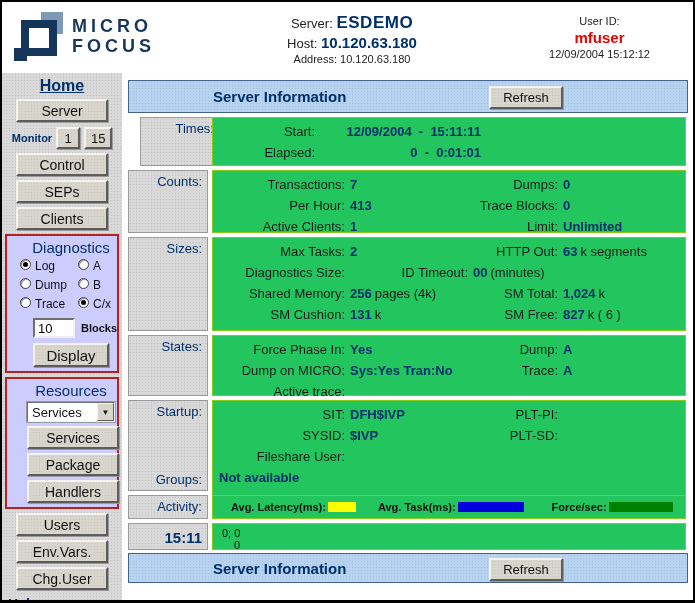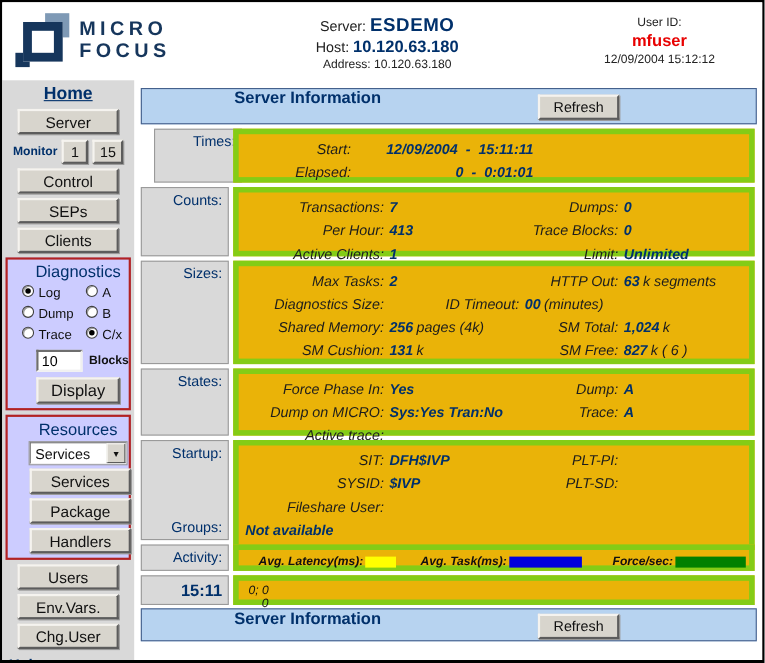--- a/index.html
+++ b/index.html
@@ -93,36 +93,36 @@
     border-right:1px solid #5c5c5c; border-bottom:1px solid #5c5c5c;
   }
   .help { font-size:14px; font-weight:bold; color:#00306b; text-align:left; padding-left:6px; margin-top:6px; height:16px; }
 
   
   .info-bar {
     position:absolute; left:126px; width:560px; height:33px;
     background-color:#b7d3f0;
     background-image: radial-gradient(rgba(70,110,160,0.18) 22%, transparent 24%);
     background-size:3px 3px;
-    border:1px solid #44608c; display:flex; 
+    border:1px solid #44608c; display:flex; align-items:center;
   }
   .bar-top { top:78px; }
   .bar-bottom { top:551px; height:30px; }
   .bar-title { font-size:15px; font-weight:bold; color:#00306b; padding-left:84px; }
   .btn-refresh { position:absolute; left:360px; top:5px; width:74px; height:23px; font-size:13px; margin:0; }
   .bar-bottom .btn-refresh { top:4px; }
 
   .row-label {
     position:absolute; left:126px; width:80px;
     border:1px solid #9a9a9a; color:#00306b; font-size:13px;
     text-align:right; padding:3px 5px 0 0;
   }
   .row-content {
     position:absolute; left:210px; width:474px;
-    background:#eab308; border:5px solid #84cc16; padding-top:3px;font-style:italic;
+    background:#22c55e; border:1px solid #84cc16; padding-top:3px;
   }
   .line { display:grid; grid-template-columns:132px 123px 90px 1fr; align-items:center; height:21px; font-size:13px; }
   .line-times { grid-template-columns:102px 166px 1fr; }
   .fl { text-align:right; color:#1c1c1c; white-space:pre; }
   .fv { padding-left:5px; font-weight:bold; color:#00306b; white-space:nowrap; }
   .fv .sfx { font-weight:normal; color:#1c1c1c; margin-left:3px; }
   .tv { text-align:right; font-weight:bold; color:#00306b; white-space:pre; }
   .groups-line { height:20px; display:flex; align-items:center; }
   .groups-value { font-size:13px; font-weight:bold; color:#00306b; padding-left:6px; }
   .label-split { display:flex; flex-direction:column; justify-content:space-between; padding-bottom:3px; }

